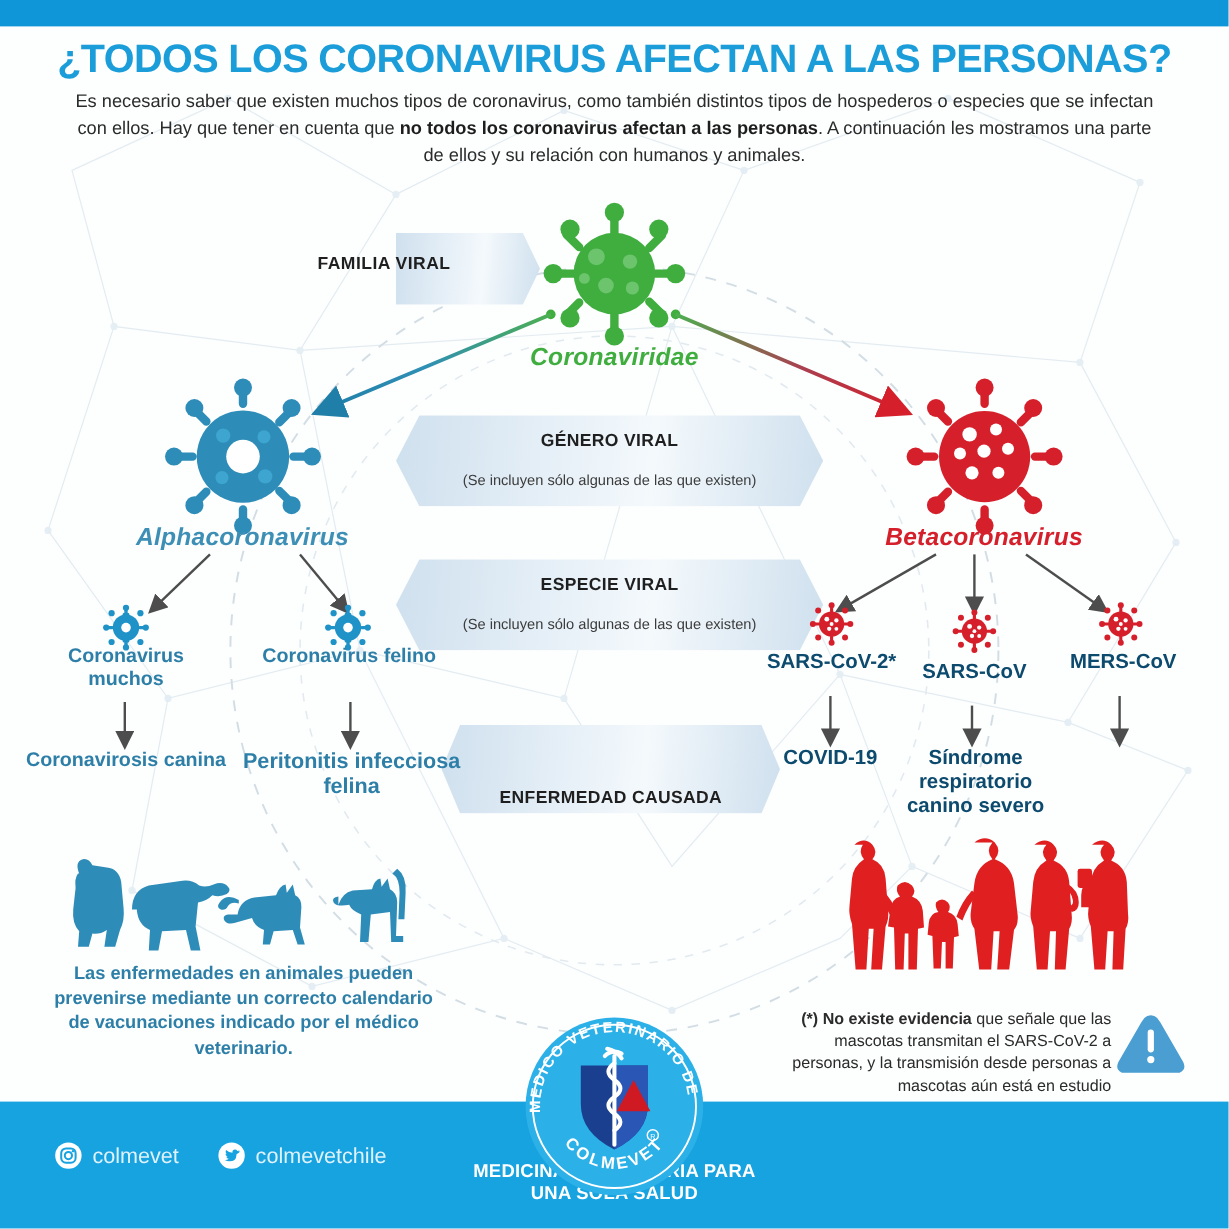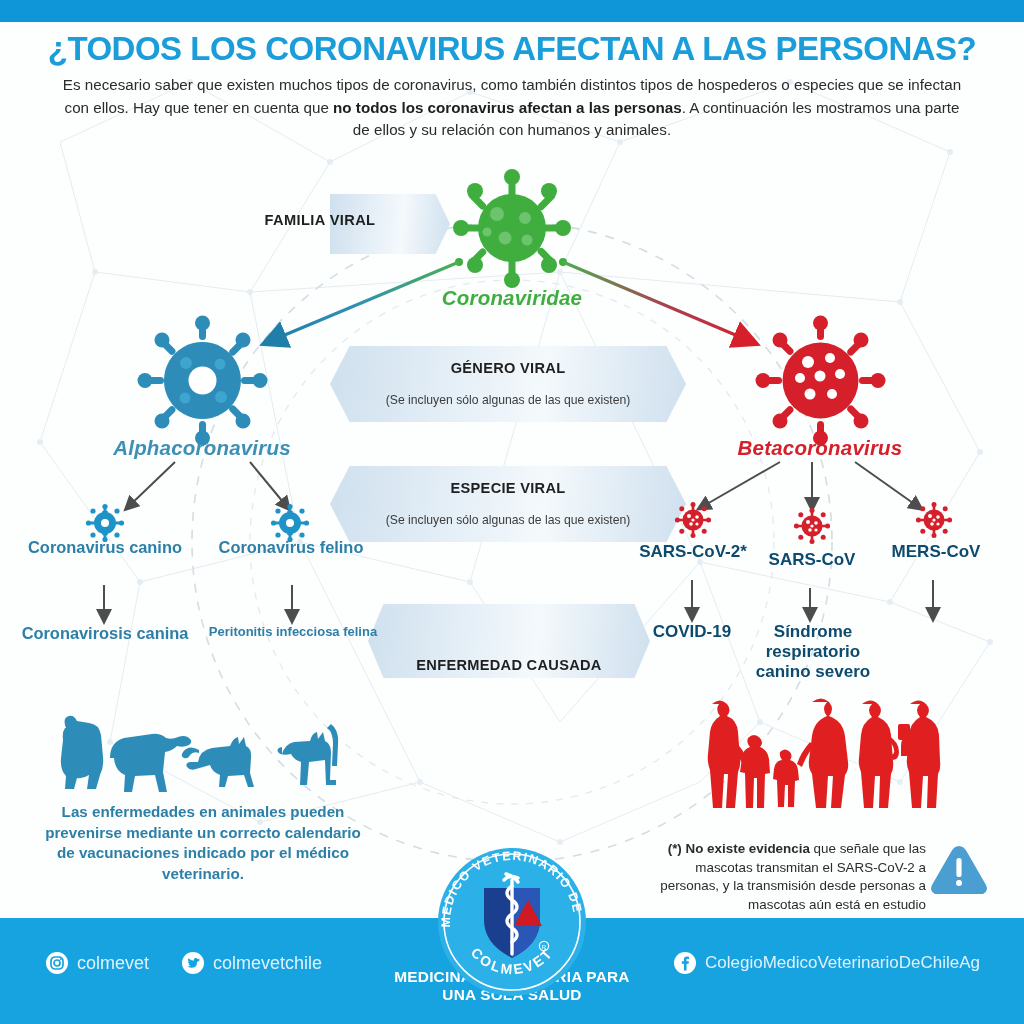--- a/index.html
+++ b/index.html
@@ -277,21 +277,21 @@
         <circle cx="7" cy="31" r="2.6"></circle>
           <circle cx="31" cy="31" r="2.6"></circle>
         <rect x="17.6" y="6" width="2.8" height="7" rx="1.4" transform="rotate(-45 19 9.5)"></rect>
         <rect x="17.6" y="6" width="2.8" height="7" rx="1.4" transform="rotate(45 19 9.5)"></rect>
         <rect x="17.6" y="25" width="2.8" height="7" rx="1.4" transform="rotate(-45 19 28.5)"></rect>
         <rect x="17.6" y="25" width="2.8" height="7" rx="1.4" transform="rotate(45 19 28.5)"></rect>
       </g>
     </g>
     <circle cx="19" cy="19" r="4" fill="#ffffff"></circle>
   </svg>
-  <div class="lbl blue bold" style="left:24px;top:538px;width:162px;font-size:16.4px;">Coronavirus canino</div>
+  <div class="lbl blue bold" style="left:24px;top:538px;width:162px;font-size:16.4px;">Coronavirus muchos</div>
 
   <svg style="position:absolute;left:271px;top:504px;width:38px;height:38px;" viewBox="0 0 38 38">
     <g fill="#1f93c7">
       <circle cx="19" cy="19" r="11"></circle>
       <g>
         <rect x="17.6" y="1" width="2.8" height="8" rx="1.4"></rect>
           <circle cx="19" cy="2.5" r="2.6"></circle>
         <rect x="17.6" y="29" width="2.8" height="8" rx="1.4"></rect>
           <circle cx="19" cy="35.5" r="2.6"></circle>
         <rect x="1" y="17.6" width="8" height="2.8" rx="1.4"></rect>
@@ -306,21 +306,21 @@
         <rect x="17.6" y="6" width="2.8" height="7" rx="1.4" transform="rotate(45 19 9.5)"></rect>
         <rect x="17.6" y="25" width="2.8" height="7" rx="1.4" transform="rotate(-45 19 28.5)"></rect>
         <rect x="17.6" y="25" width="2.8" height="7" rx="1.4" transform="rotate(45 19 28.5)"></rect>
       </g>
     </g>
     <circle cx="19" cy="19" r="4" fill="#ffffff"></circle>
   </svg>
   <div class="lbl blue bold" style="left:210px;top:538px;width:162px;font-size:16.4px;">Coronavirus felino</div>
 
   <div class="lbl blue bold" style="left:14px;top:624px;width:182px;font-size:16.4px;">Coronavirosis canina</div>
-  <div class="lbl blue bold" style="left:198px;top:624px;width:190px;font-size:13px;">Peritonitis infecciosa felina</div>
+  <div class="lbl blue bold" style="left:198px;top:624px;width:190px;font-size:18px;">Peritonitis infecciosa felina</div>
 
   <svg style="position:absolute;left:758px;top:318px;width:125px;height:125px;" viewBox="0 0 125 125">
     <g fill="#d5202c">
       <circle cx="62.5" cy="62.5" r="38"></circle>
       <g>
         <rect x="59" y="2" width="7" height="20" rx="3.5"></rect>
           <circle cx="62.5" cy="5" r="7.5"></circle>
         <rect x="59" y="103" width="7" height="20" rx="3.5"></rect>
           <circle cx="62.5" cy="120" r="7.5"></circle>
         <rect x="4" y="59" width="20" height="7" rx="3.5"></rect>
@@ -496,28 +496,20 @@
 
   <div class="social" style="left:182px;top:952px;">
     <span class="sicon">
       <svg width="15" height="15" viewBox="0 0 16 16">
           <path d="M15 3.6q-.8.4-1.7.5.9-.6 1.2-1.5-.9.5-1.9.7Q11.8 2 10.5 2 8.2 2 8.2 4.3q0 .4.1.7Q4.9 4.8 2.6 2.5q-.4.7-.4 1.5 0 1.4 1.1 2.2-.7 0-1.3-.3 0 2 2 2.5-.4.1-.9.1-.2 0-.4 0 .5 1.7 2.3 1.7Q3.6 11.3 2 11.3q-.3 0-.6 0Q3.2 12.5 5.4 12.5q6.4 0 6.4-5.9 0-.1 0-.3Q14.5 4.8 15 3.6z" fill="#17a3e0"></path>
         </svg>
     </span>
     <span>colmevetchile</span>
   </div>
 
-  <div class="social" style="left:674px;top:952px;">
-    <span class="sicon">
-      <svg width="15" height="15" viewBox="0 0 16 16">
-          <path d="M10.2 3.2h1.6V.7q-.4-.1-2-.1Q7.9.6 7.1 1.4q-.8.8-.8 2.3v1.8H4.1v2.8h2.2V15.4h2.8V8.3h2.2l.3-2.8H9.1V3.9q0-.7.3-.9.2-.1.8-.1z" fill="#17a3e0"></path>
-        </svg>
-    </span>
-    <span style="font-size:17px;">ColegioMedicoVeterinarioDeChileAg</span>
-  </div>
 
   <div class="slogan">
     <div>MEDICINA VETERINARIA PARA</div>
     <div>UNA SOLA SALUD</div>
   </div>
 
   <svg class="seal" viewBox="0 0 176 176">
     <defs>
       <path id="ringTop" d="M26,88 a62,62 0 0 1 124,0"></path>
       <path id="ringBot" d="M36,88 a52,52 0 0 0 104,0"></path>

